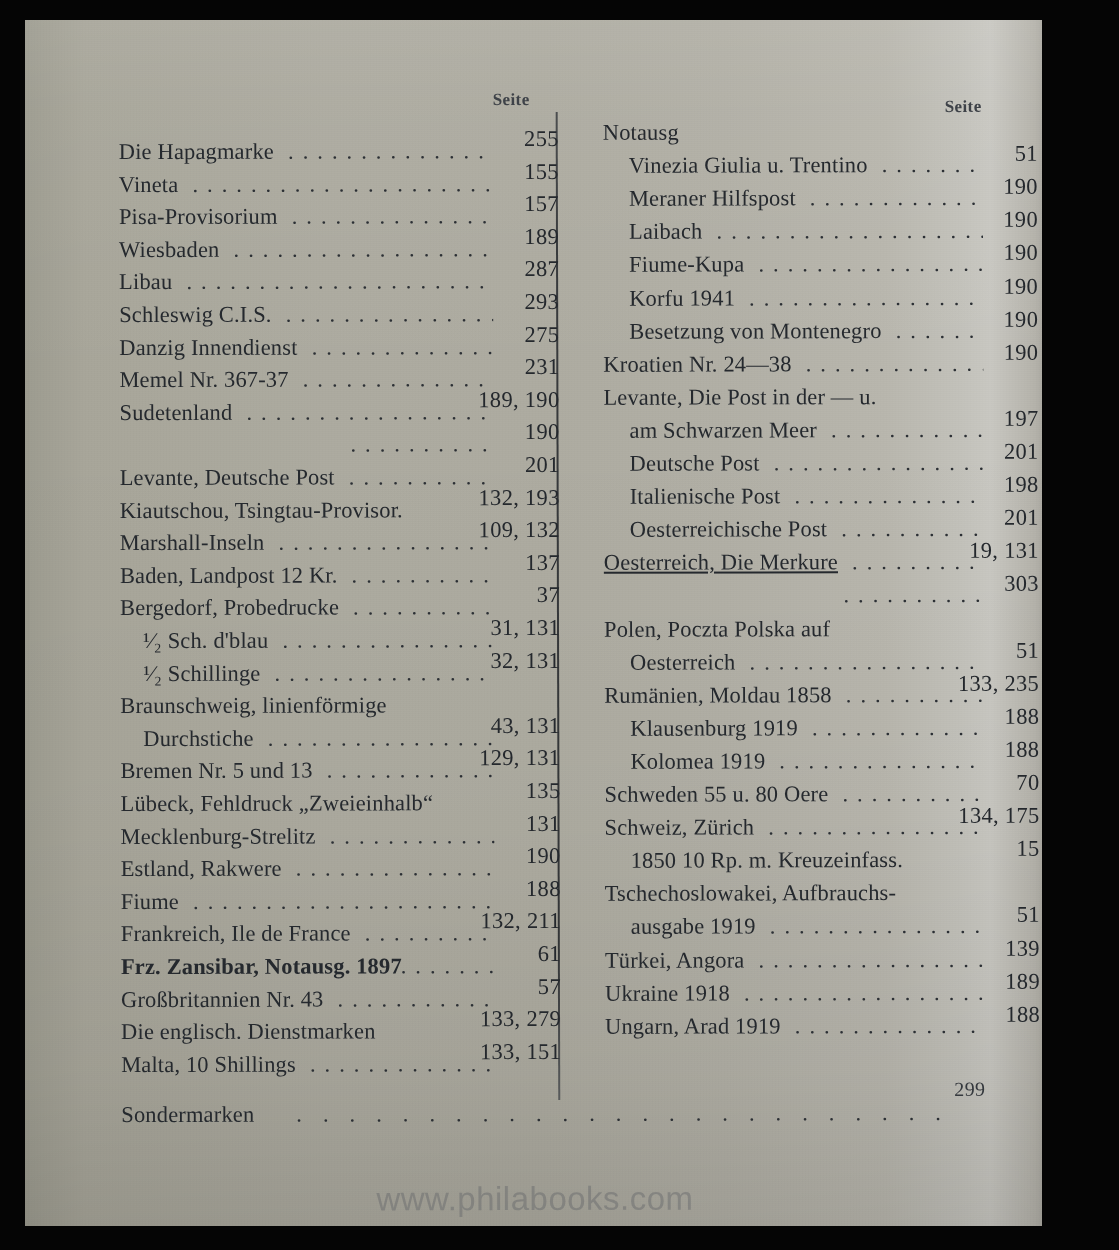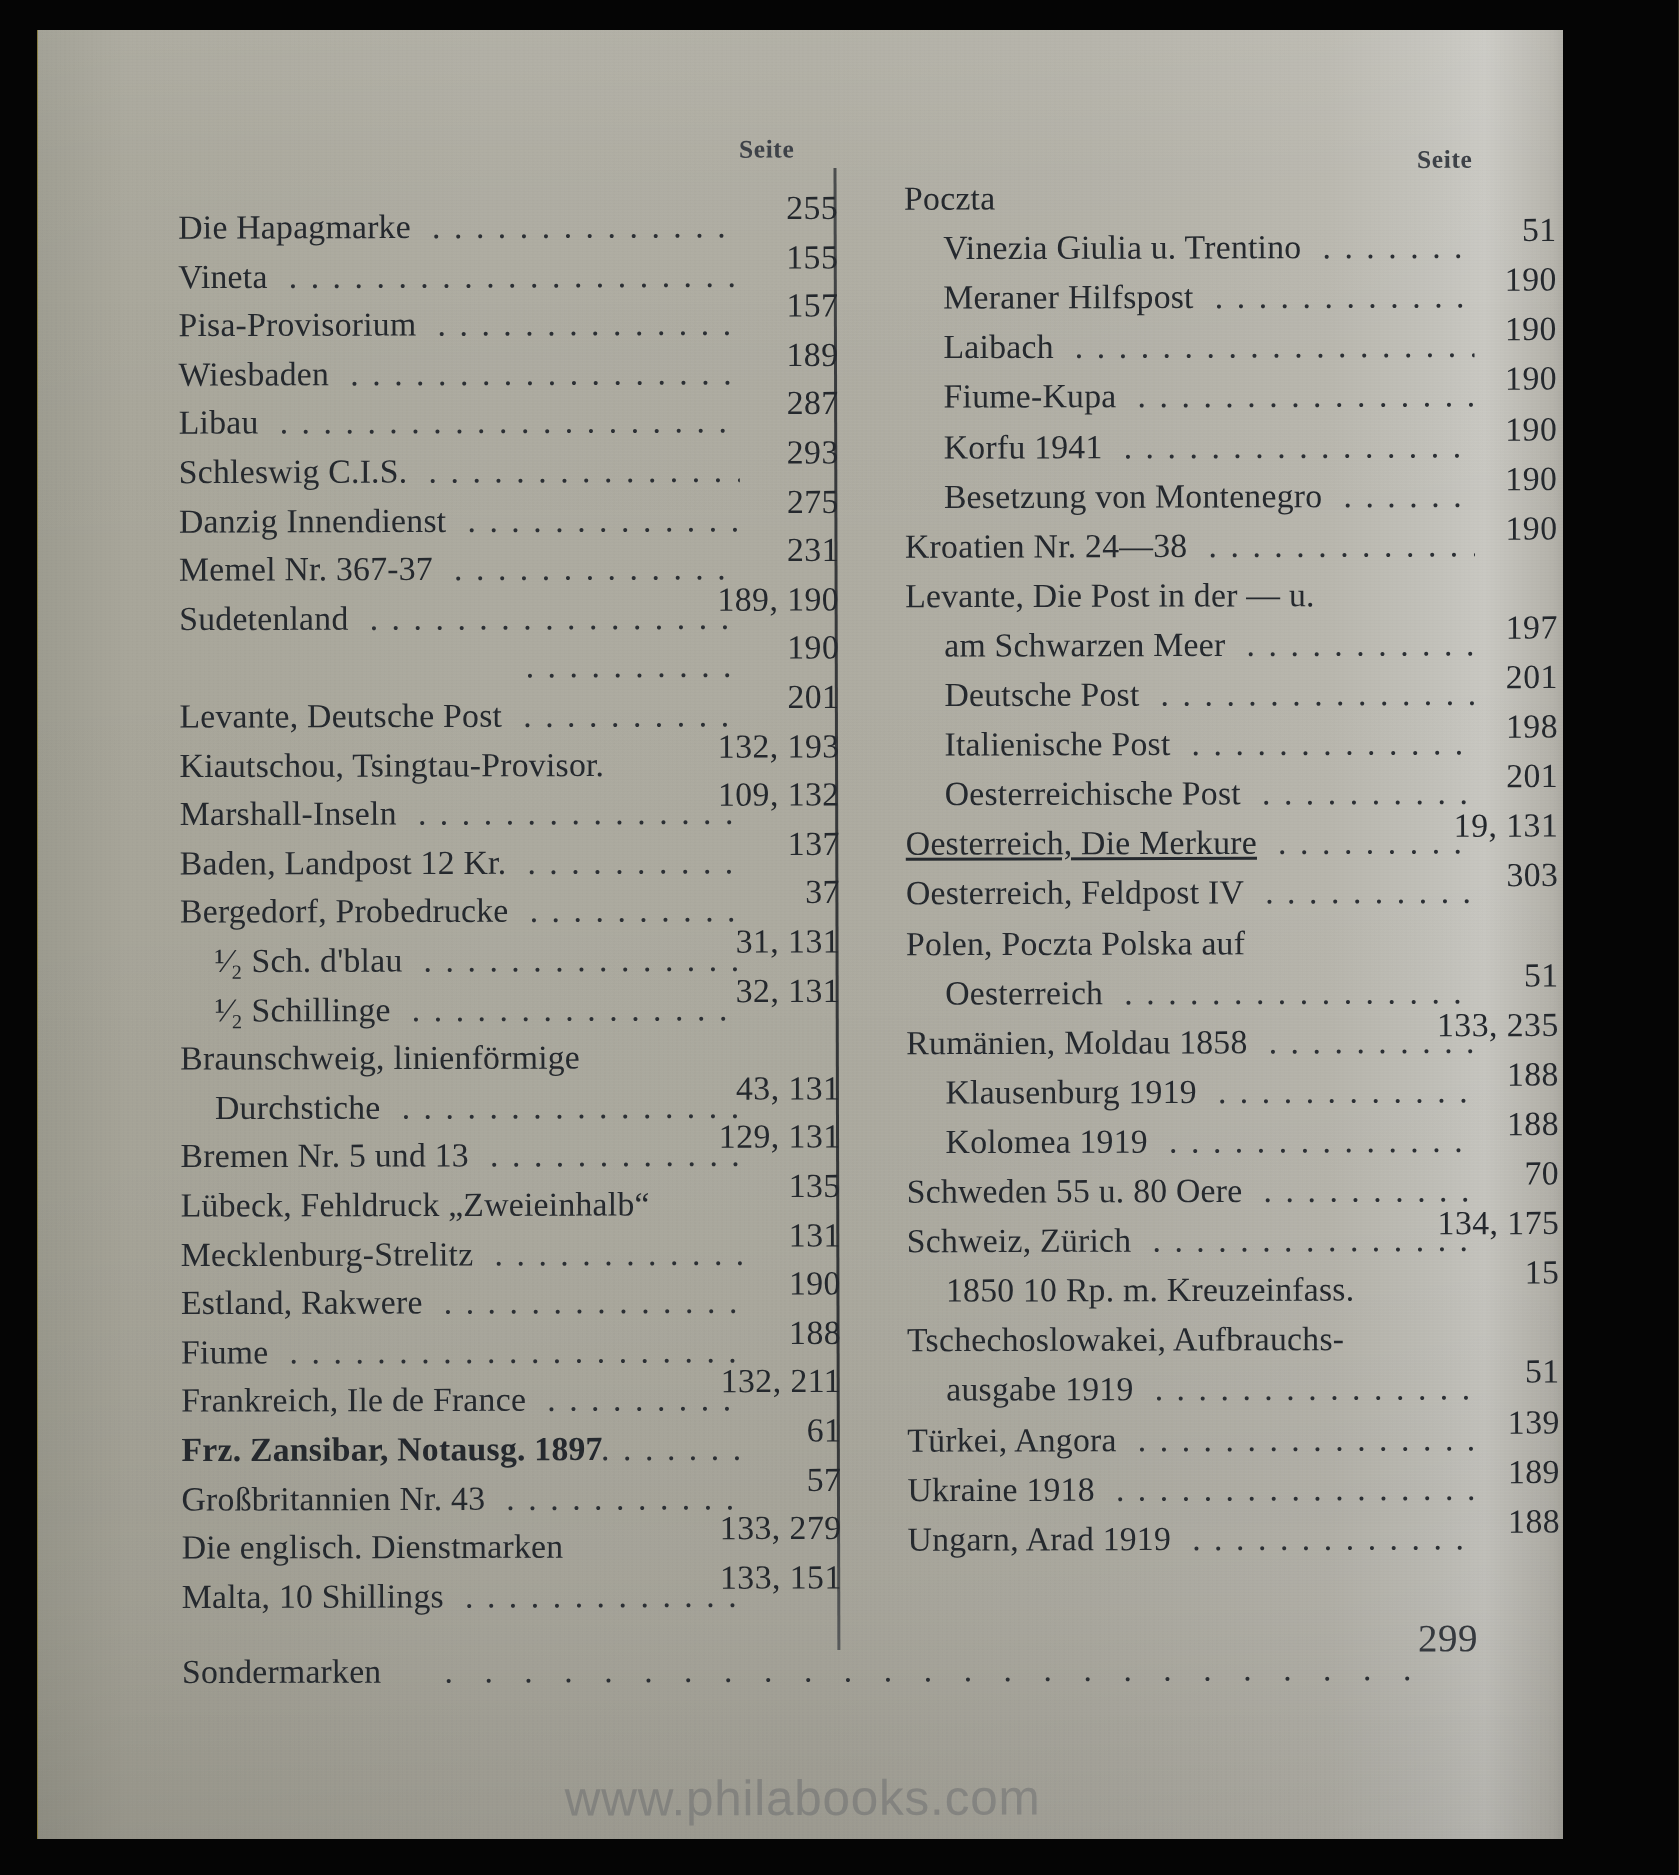--- a/index.html
+++ b/index.html
@@ -114,21 +114,21 @@
   #divider{
     position:absolute;left:532px;top:92px;width:2px;height:988px;
     background:linear-gradient(180deg,#3a3d40,#23262a 15%,#1e2125 85%,#4a4d50);
     opacity:.85;
   }
 
   
   #span-row{position:absolute;left:0;right:0;}
   #span-row .lbl{position:absolute;left:95px;font-size:22.5px;color:#25292e;}
   #span-row .dots{position:absolute;left:270px;right:95px;font-size:22.5px;color:#2b2f34;letter-spacing:21px;overflow:hidden;white-space:nowrap;}
-  #span-row .num{position:absolute;right:58px;font-size:26px;color:#35393e;text-align:right;}
+  #span-row .num{position:absolute;right:58px;font-size:20px;color:#35393e;text-align:right;}
 
   
   #watermark{
     position:absolute;left:0;right:0;top:1160px;
     text-align:center;
     font-family:"Liberation Sans","DejaVu Sans",sans-serif;
     font-size:33px;letter-spacing:.5px;
     color:rgba(92,96,100,.40);
     pointer-events:none;user-select:none;
   }
@@ -290,21 +290,21 @@
             <span class="num" style="top: -12px;">133, 279</span>
           </div>
           <div class="row" style="top: 1030.8px;">
             <span class="dots" style="top: 0px; text-indent: 0px; left: 283.802px; right: 88px;">........................................</span>
             <span class="lbl" style="top: 0px;">Malta, 10 Shillings</span>
             <span class="num" style="top: -12px;">133, 151</span>
           </div>
         </div>
       <div class="col" id="col-right">
           <div class="row" style="top: 100px;">
-            <span class="lbl" style="top: 0px;">Poczta</span>
+            <span class="lbl" style="top: 0px;">Notausg</span>
           </div>
           <div class="row" style="top: 133.1px;">
             <span class="dots" style="top: 0px; text-indent: 0px; left: 300.849px; right: 110px;">........................................</span>
             <span class="lbl ind" style="top: 0px;">Vinezia Giulia u. Trentino</span>
             <span class="num" style="top: -11px;">51</span>
           </div>
           <div class="row" style="top: 166.2px;">
             <span class="dots" style="top: 0px; text-indent: 0px; left: 228.958px; right: 110px;">........................................</span>
             <span class="lbl ind" style="top: 0px;">Meraner Hilfspost</span>
             <span class="num" style="top: -11px;">190</span>
@@ -357,21 +357,20 @@
             <span class="lbl ind" style="top: 0px;">Oesterreichische Post</span>
             <span class="num" style="top: -11px;">201</span>
           </div>
           <div class="row" style="top: 530.3px;">
             <span class="dots" style="top: 0px; text-indent: 0px; left: 270.192px; right: 110px;">........................................</span>
             <span class="lbl" style="top: 0px; text-decoration: underline;">Oesterreich, Die Merkure</span>
             <span class="num" style="top: -11px;">19, 131</span>
           </div>
           <div class="row" style="top: 563.4px;">
             <span class="dots" style="top: 0px; text-indent: 0px; left: 261.489px; right: 110px;">........................................</span>
-            <span class="lbl" style="top: 0px;">Oesterreich, Feldpost IV</span>
             <span class="num" style="top: -11px;">303</span>
           </div>
           <div class="row" style="top: 596.5px;">
             <span class="lbl" style="top: 0px;">Polen, Poczta Polska auf</span>
           </div>
           <div class="row" style="top: 629.6px;">
             <span class="dots" style="top: 0px; text-indent: 0px; left: 167.411px; right: 110px;">........................................</span>
             <span class="lbl ind" style="top: 0px;">Oesterreich</span>
             <span class="num" style="top: -11px;">51</span>
           </div>

